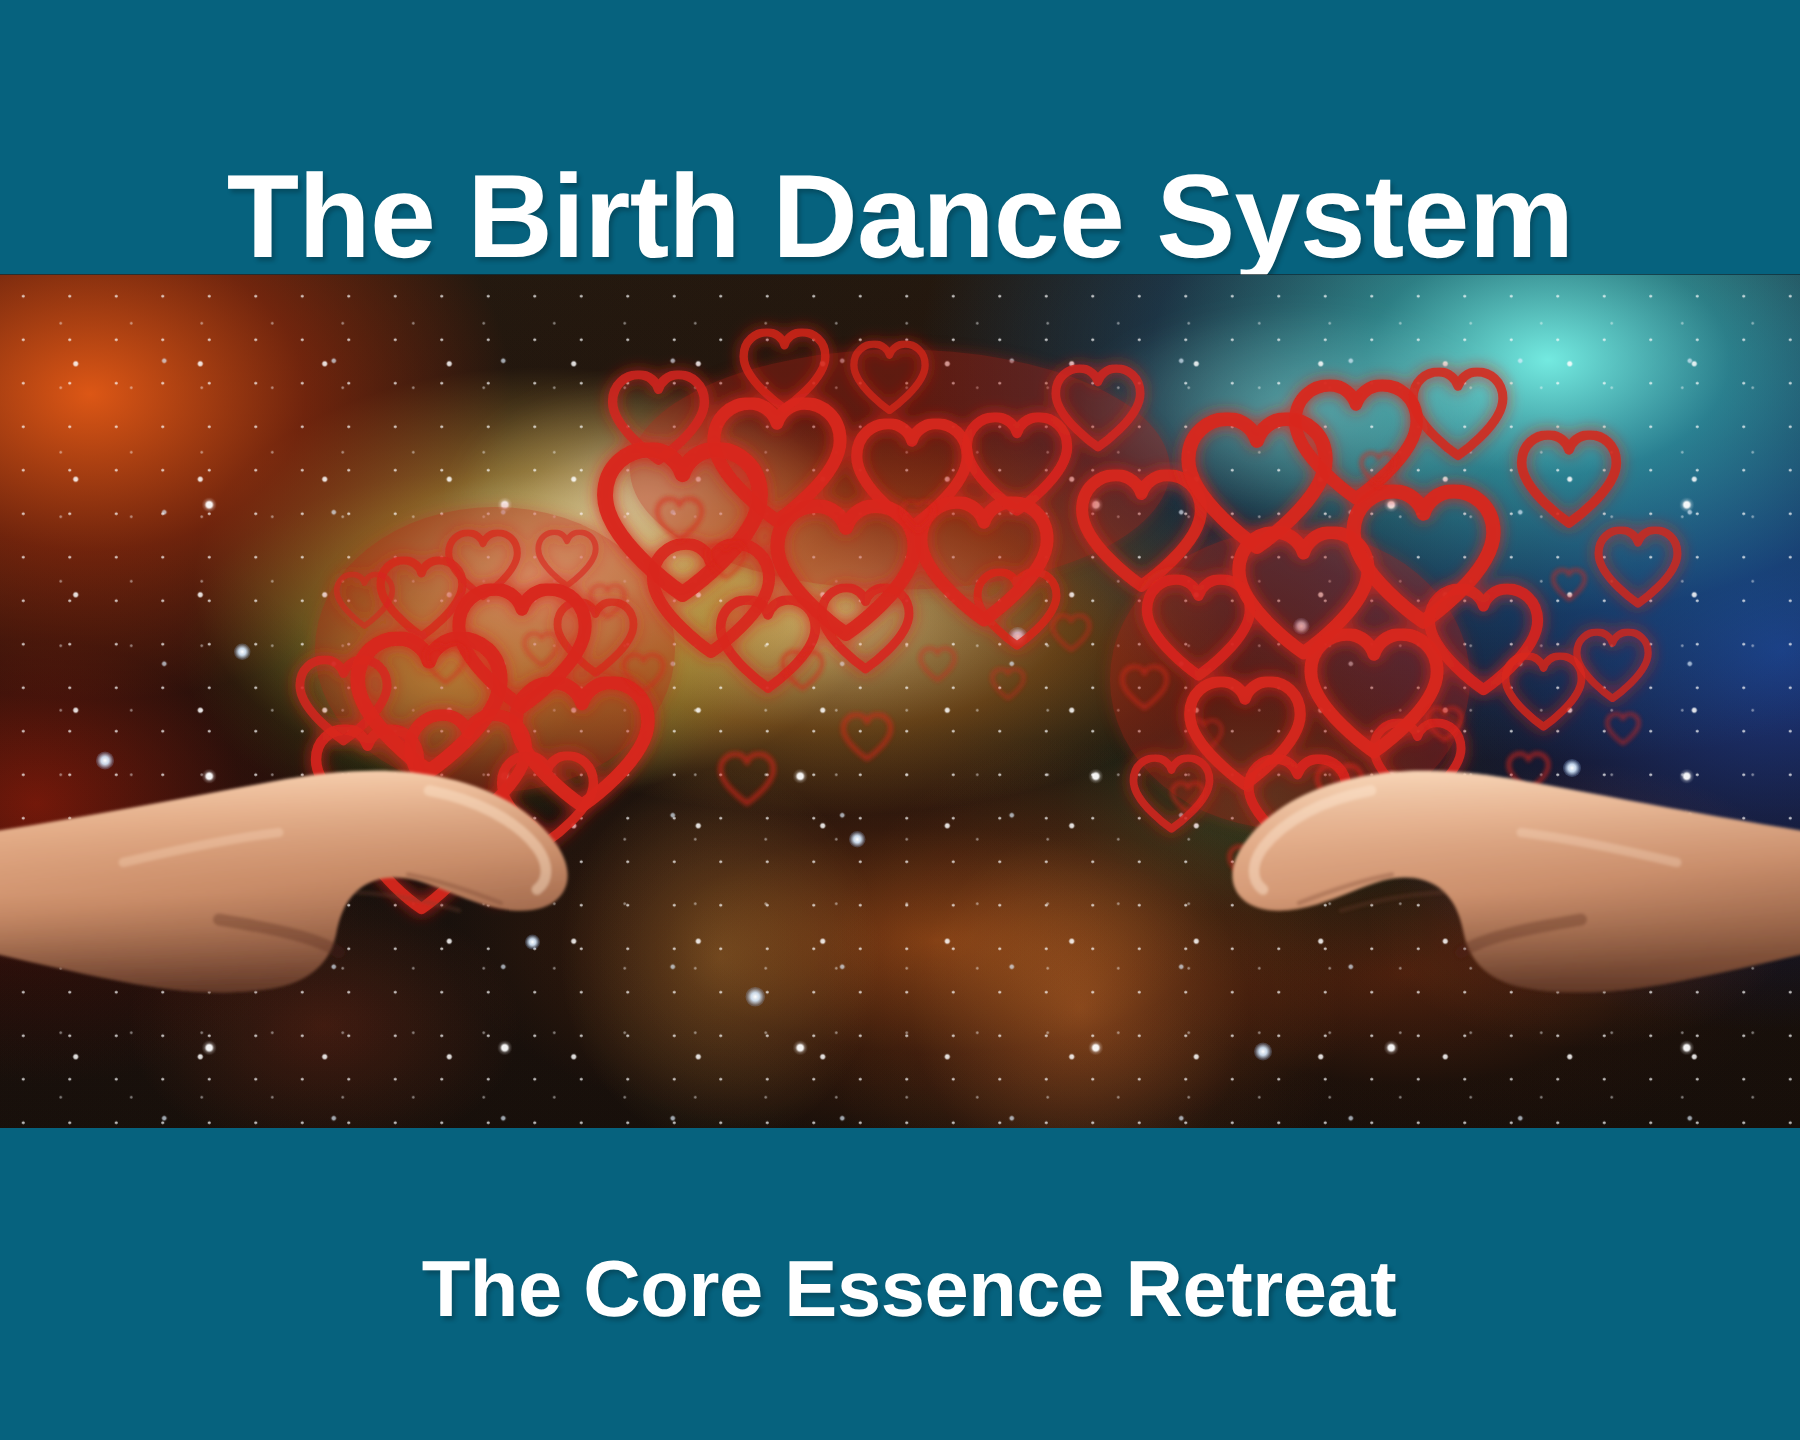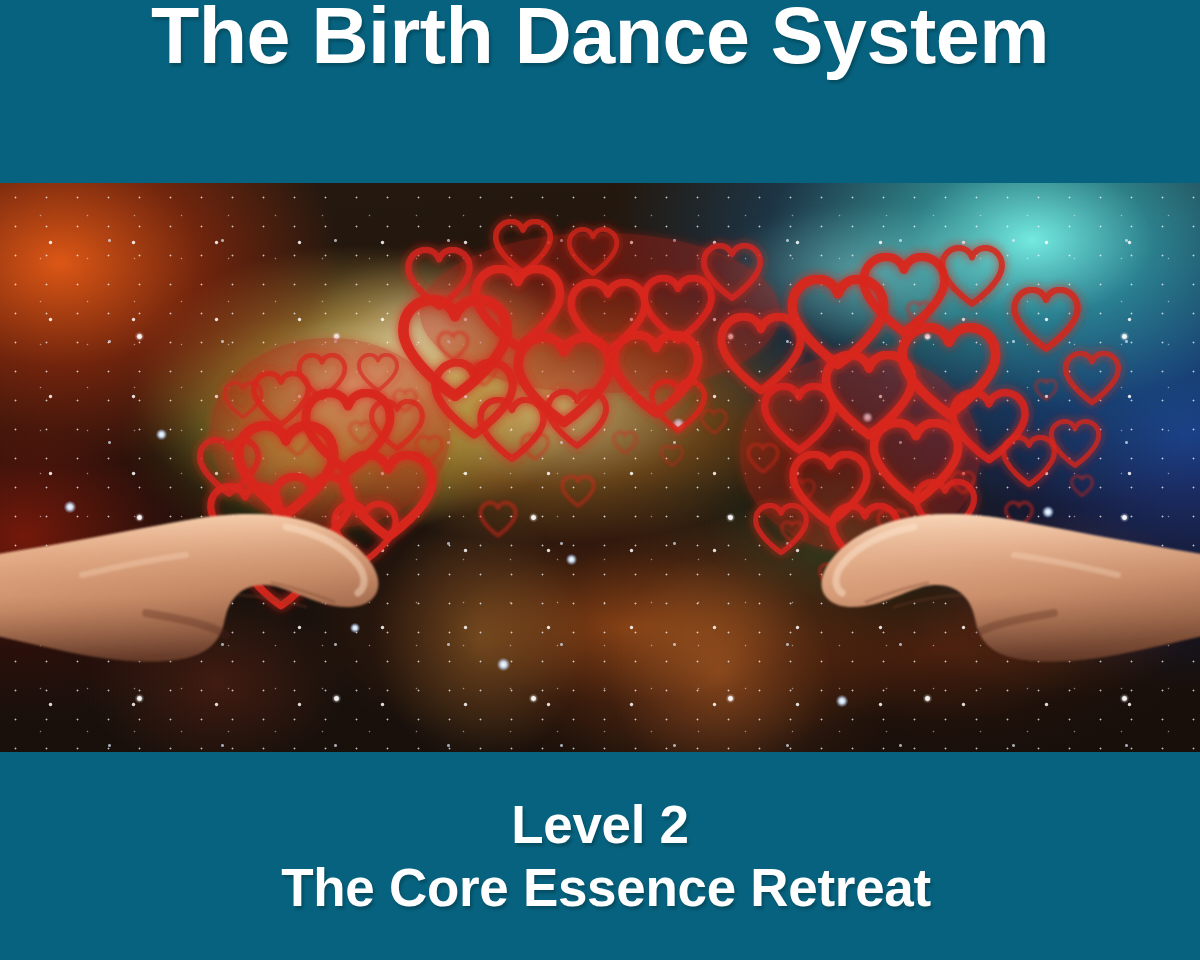--- a/index.html
+++ b/index.html
@@ -20,21 +20,21 @@
   }
 
   
   .title-band {
     position: absolute;
     left: 0; top: 0;
     width: 1200px;
     height: 183px;
     background: #06627e;
     display: flex;
-    align-items: flex-start;
+    align-items: flex-end;
     justify-content: center;
   }
   .title-text {
     color: #ffffff;
     font-family: "Liberation Sans", sans-serif;
     font-weight: bold;
     font-size: 79px;
     line-height: 1;
     letter-spacing: -0.5px;
     white-space: nowrap;
@@ -438,17 +438,16 @@
           <path d="M 252 132 C 276 133, 300 138, 320 144" fill="none" stroke="rgba(120,70,48,0.28)" stroke-width="3" stroke-linecap="round"></path>
           <path d="M 96 112 C 130 104, 166 96, 200 92" fill="none" stroke="rgba(255,230,205,0.30)" stroke-width="6" stroke-linecap="round"></path>
           <path d="M 160 150 C 196 156, 226 162, 240 172" fill="none" stroke="rgba(80,38,24,0.30)" stroke-width="8" stroke-linecap="round"></path>
         </g>
       </svg>
     </div>
 
   </div>
 
   <div class="bottom-band">
-    <div class="level-text">Level 2</div>
     <div class="retreat-text">The Core Essence Retreat</div>
   </div>
 
 </div>
 
 </body></html>

